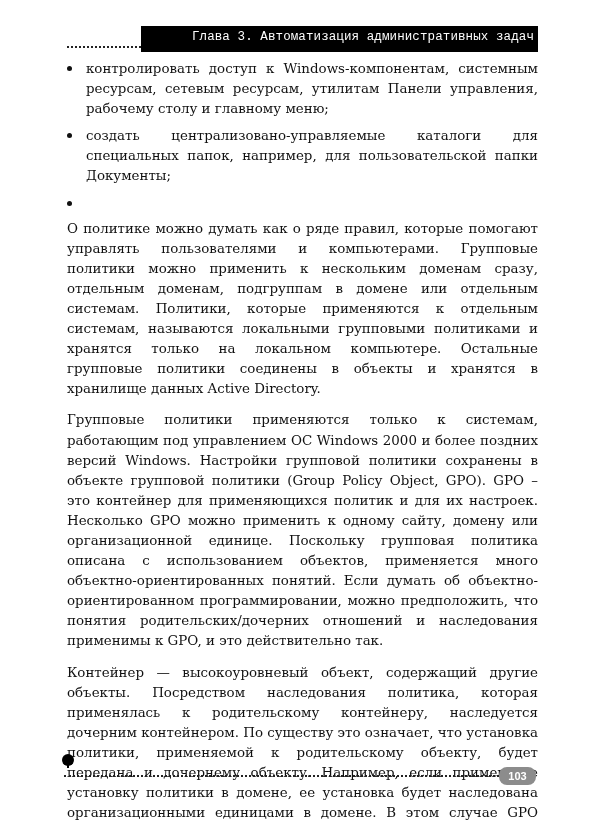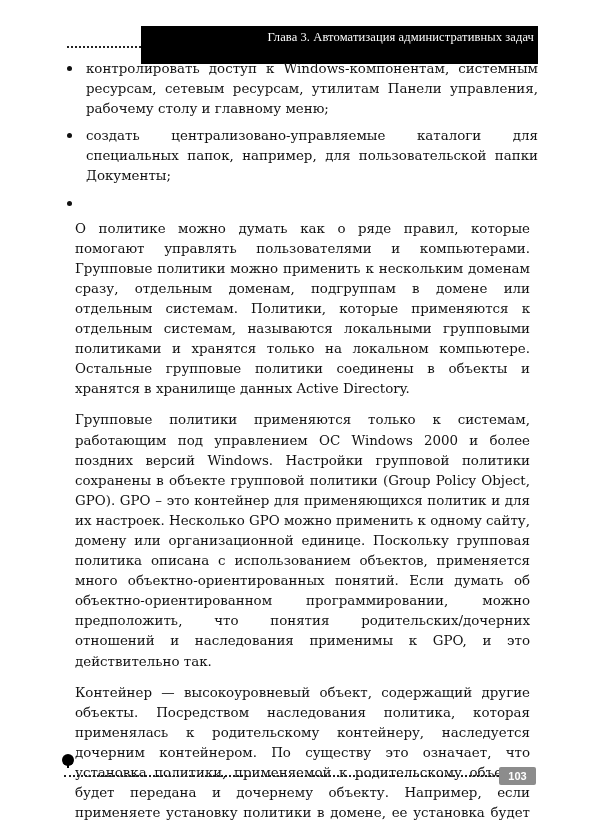--- a/index.html
+++ b/index.html
@@ -1,40 +1,40 @@
 <!DOCTYPE html>
 <html><head>
   <meta charset="utf-8">
   <style>
     html, body { margin: 0; padding: 0; background: #ffffff; }
     body { width: 600px; height: 821px; position: relative; overflow: hidden;
            font-family: "DejaVu Serif", "Liberation Serif", serif; color: #111; }
     .header-dots { position: absolute; left: 67px; top: 46px; width: 74px; height: 0;
                    border-top: 2px dotted #222; }
-    .header-bar { position: absolute; left: 141px; top: 26px; width: 397px; height: 38px;
+    .header-bar { position: absolute; left: 141px; top: 26px; width: 397px; height: 26px;
                   background: #000; color: #fff; text-align: right;
-                  font-family: Liberation Serif, serif;
+                  font-family: Liberation Mono, monospace;
                   font-size: 12.5px; line-height: 22px; padding-right: 4px; box-sizing: border-box;
                   letter-spacing: 0.1px; transform-origin: right; }
     .content { position: absolute; left: 67px; top: 59px; width: 471px;
                font-size: 13.4px; line-height: 20.1px; text-align: justify; }
-    .content p { margin: 8px; }
+    .content p { margin: 0; }
     ul.bullets { list-style: none; margin: 0 0 0 0; padding: 0; }
     ul.bullets li { position: relative; padding-left: 19px; margin-bottom: 7px; }
     ul.bullets li .dot { position: absolute; left: 0px; top: 7px; width: 5px; height: 5px;
                          background: #111; border-radius: 50%; }
     .para { margin-top: 11px !important; }
     .para.first { margin-top: 32px !important; }
     .footer-dot { position: absolute; left: 62px; top: 754px; width: 12px; height: 12px;
                   background: #000; border-radius: 50%; }
     .footer-dot::after { content: ""; position: absolute; left: 5px; top: 10px; width: 2px; height: 4px; background:#000; }
     .footer-dots { position: absolute; left: 64px; top: 775px; width: 435px; height: 0;
                    border-top: 2px dotted #222; }
     .page-num { position: absolute; left: 499px; top: 767px; width: 37px; height: 18px;
-                background: #8c8c8c; color: #fff; border-radius: 2px; text-align: center;
+                background: #8c8c8c; color: #fff; border-radius: 8px; text-align: center;
                 font-family: "Liberation Sans", "DejaVu Sans", sans-serif; font-weight: bold;
                 font-size: 11px; line-height: 18px; }
   </style>
 </head>
 <body>
 
 <div class="header-dots"></div>
 <div class="header-bar">
   <span>Глава 3.  Автоматизация административных задач</span>
 </div>

